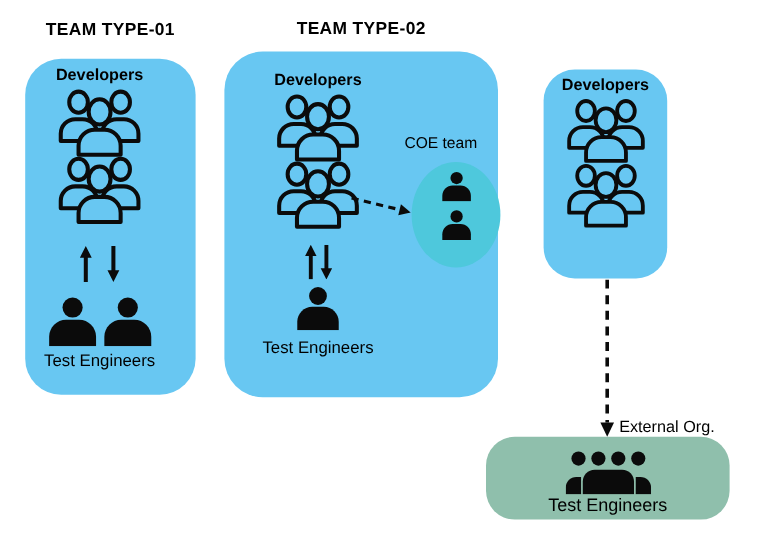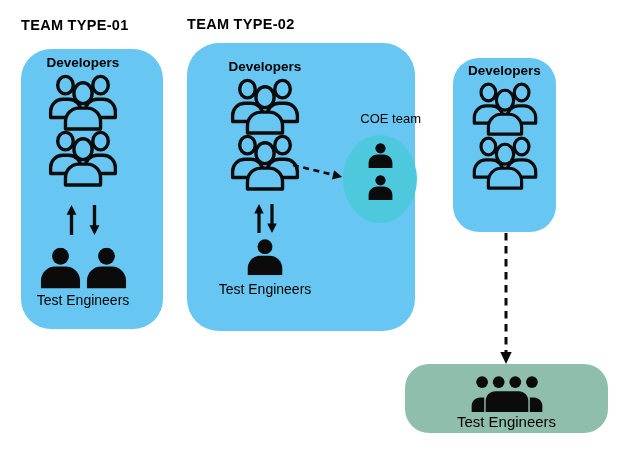--- a/index.html
+++ b/index.html
@@ -2,38 +2,38 @@
 <html><head>
 <meta charset="utf-8">
 <style>
   html,body{margin:0;padding:0;background:#ffffff;}
   .canvas{
     position:relative;width:631px;height:466px;background:#ffffff;
     font-family:"Liberation Sans",sans-serif;color:#000;overflow:hidden;
   }
   .team-title{
     position:absolute;font-weight:bold;font-size:14.5px;letter-spacing:.3px;
-    white-space:nowrap;
+    text-align:center;white-space:nowrap;
   }
   #title-1{left:21px;top:17px;width:142px;}
   #title-2{left:187px;top:16px;width:228px;}
   #title-3{left:449px;top:23px;width:112px;}
   .panel{position:absolute;background:#68C7F2;}
   #panel-1{left:21px;top:49px;width:142px;height:280px;border-radius:30px;}
   #panel-2{left:187px;top:43px;width:228px;height:288px;border-radius:32px;}
   #panel-3{left:453px;top:58px;width:103px;height:174px;border-radius:26px;}
   .col{position:absolute;display:flex;flex-direction:column;align-items:center;}
   #panel-1 .col{left:0;top:0;width:124px;}
   #panel-2 .col{left:12px;top:0;width:132px;}
   #panel-3 .col{left:0;top:0;width:103px;}
   .dev-label{font-weight:bold;font-size:13.5px;line-height:16px;}
   .te-label{font-size:14px;line-height:15px;}
   .arrow-row{display:flex;flex-direction:row;align-items:center;}
   .pair-row{display:flex;flex-direction:row;gap:3px;align-items:flex-end;}
-  .coe-label{position:absolute;left:150px;top:68px;width:84px;text-align:right;
+  .coe-label{position:absolute;left:150px;top:68px;width:84px;text-align:left;
     font-size:13px;white-space:nowrap;}
   .coe-ellipse{position:absolute;left:156px;top:92px;width:74px;height:88px;
     border-radius:50%;background:#4EC8DC;display:flex;flex-direction:column;
     align-items:center;gap:7px;padding-top:8px;box-sizing:border-box;}
   .dashed-arrow-right{position:absolute;left:104px;top:117px;}
   .dashed-arrow-down{position:absolute;left:497px;top:233px;}
   .external-label{position:absolute;left:516px;top:348px;font-size:13.5px;
     white-space:nowrap;}
   .green-box{position:absolute;left:405px;top:364px;width:203px;height:69px;
     border-radius:24px;background:#8FBFAC;display:flex;flex-direction:column;
@@ -158,20 +158,21 @@
       <svg class="mtm1" width="78" height="55" viewBox="0 0 104 86">
           <use href="#sym-group"></use>
         </svg>
     </div>
   </div>
 
   <svg class="dashed-arrow-down" width="18" height="134" viewBox="0 0 18 134">
     <line x1="9" y1="0" x2="9" y2="119" stroke="#0B0B0B" stroke-width="3" stroke-dasharray="7.5 5.5"></line>
     <polygon points="3.3,119 14.7,119 9,131" fill="#0B0B0B"></polygon>
   </svg>
+  <div class="external-label">External Org.</div>
 
   <div class="green-box">
     <svg style="margin-top:11px" width="98" height="37" viewBox="0 0 100 52">
         <use href="#sym-people-row"></use>
       </svg>
     <div class="green-te-label">Test Engineers</div>
   </div>
 
 </div>
 

